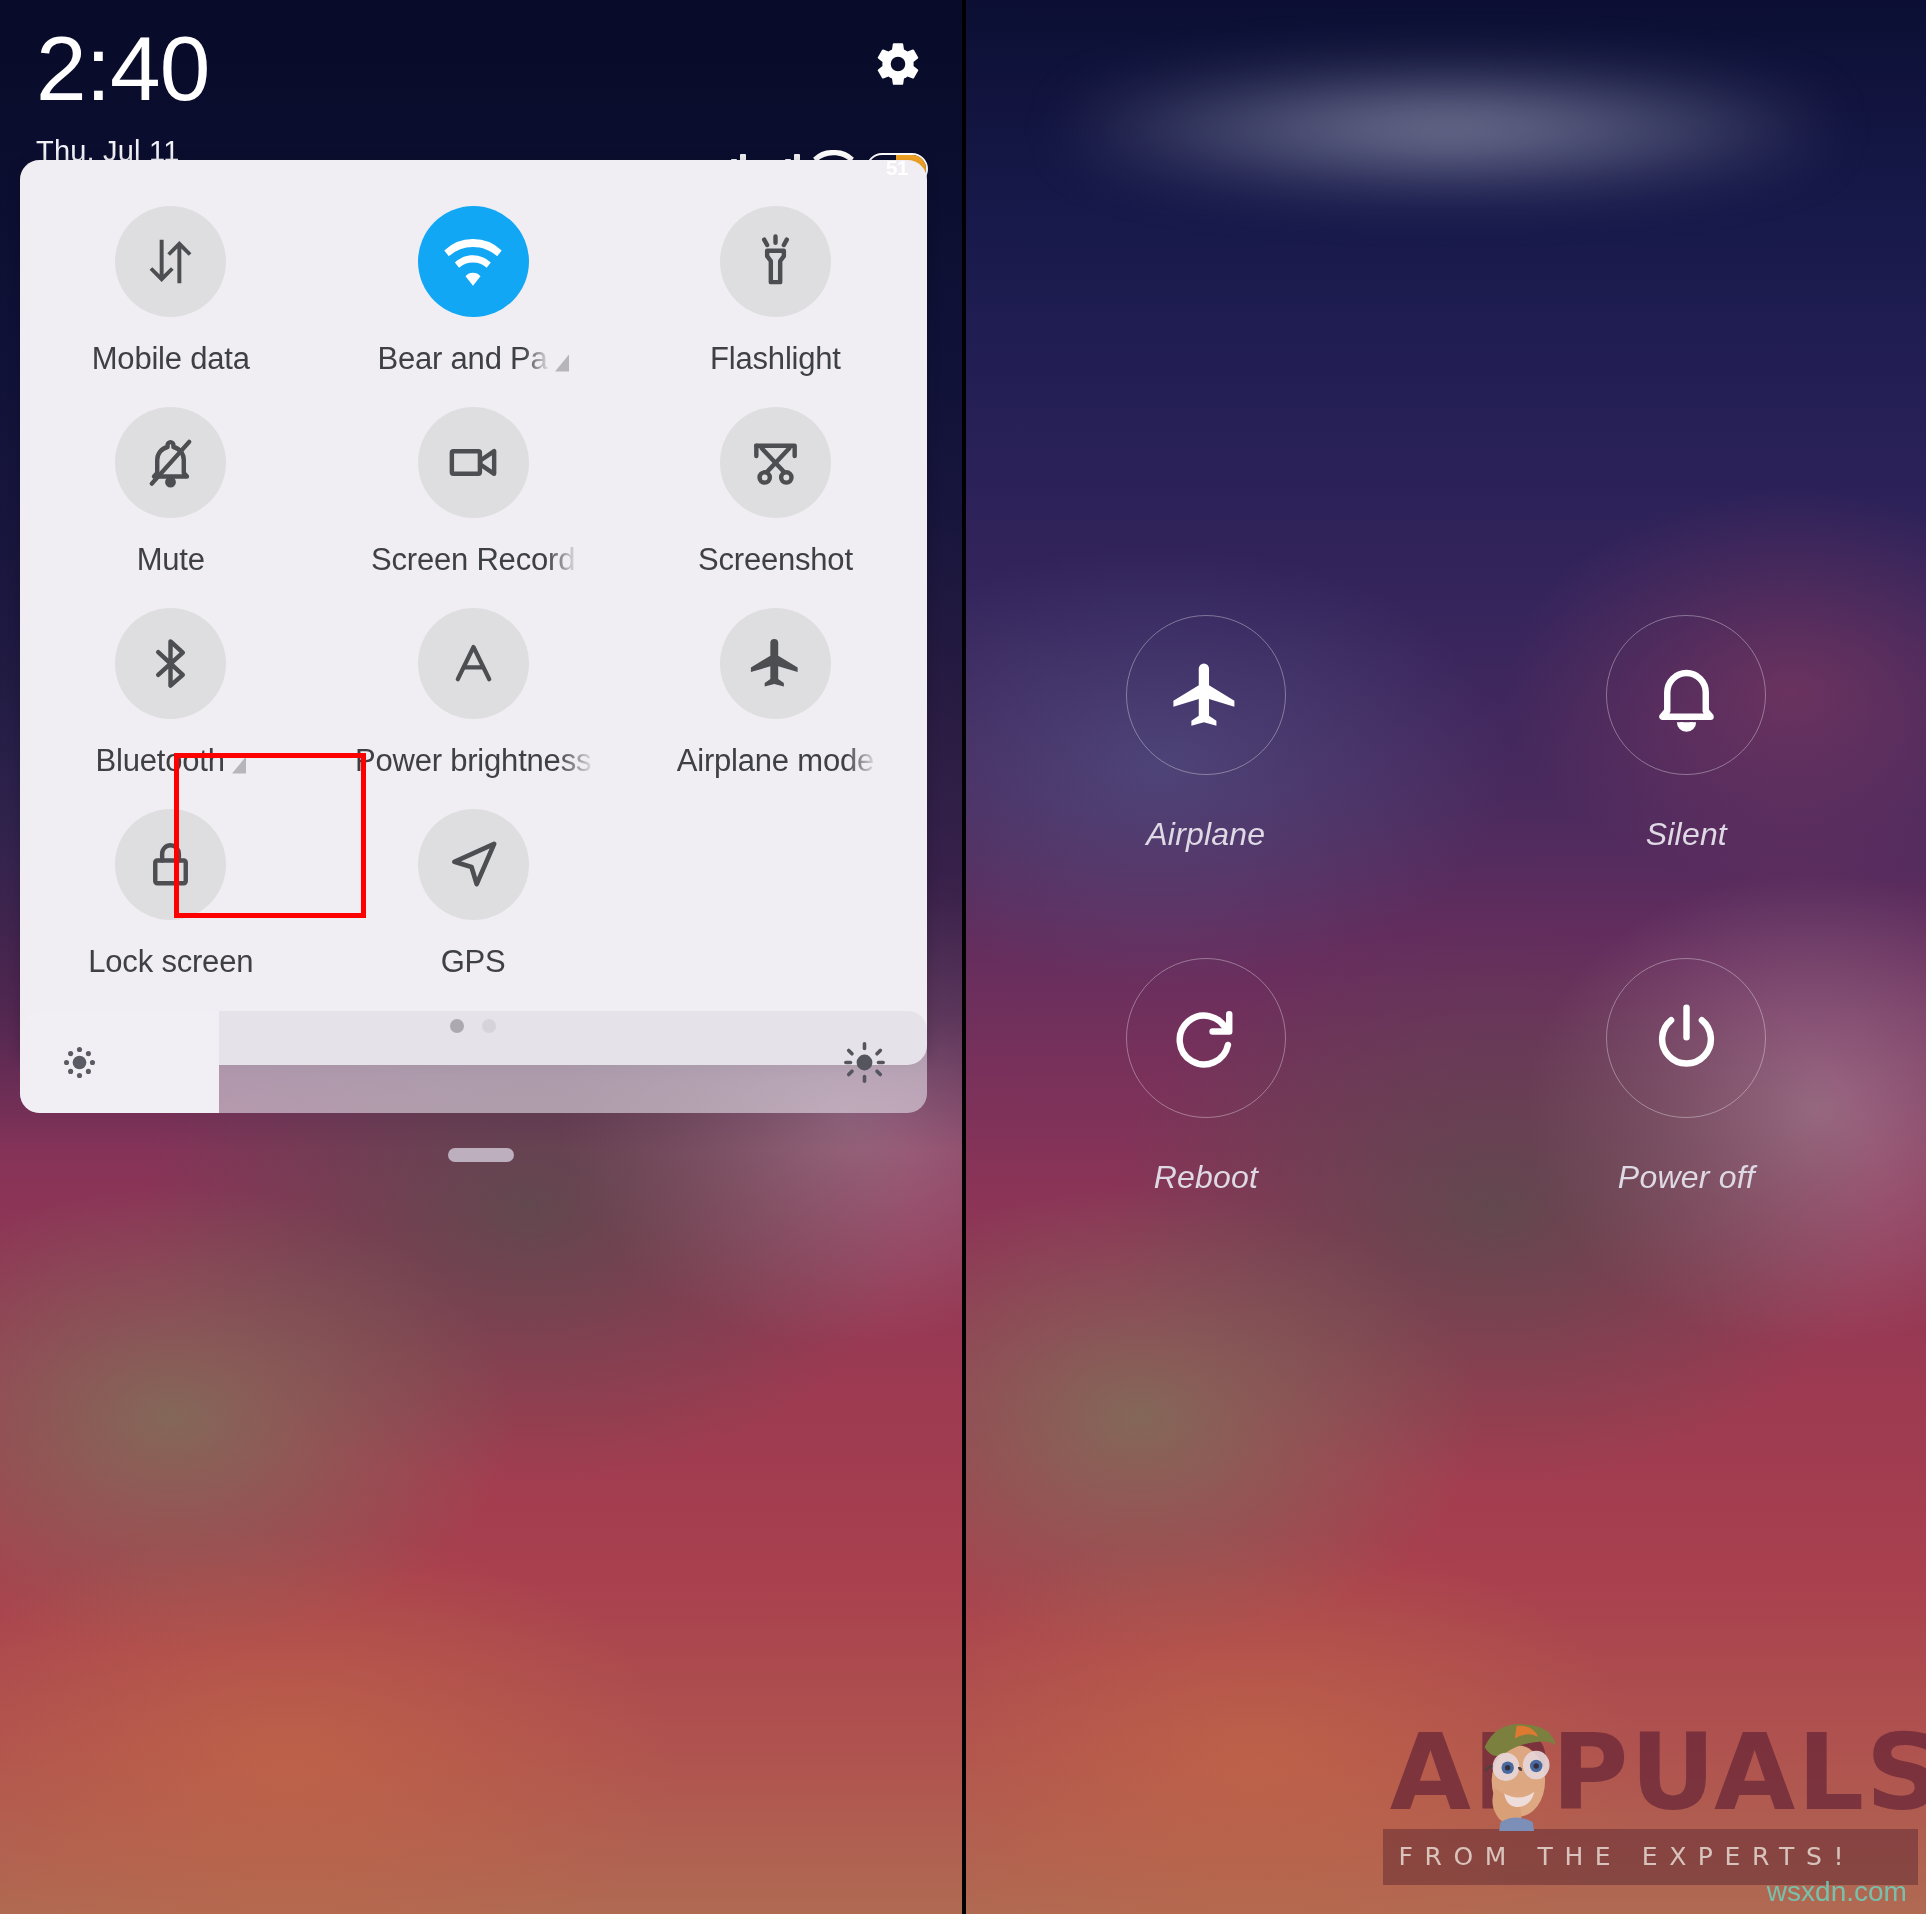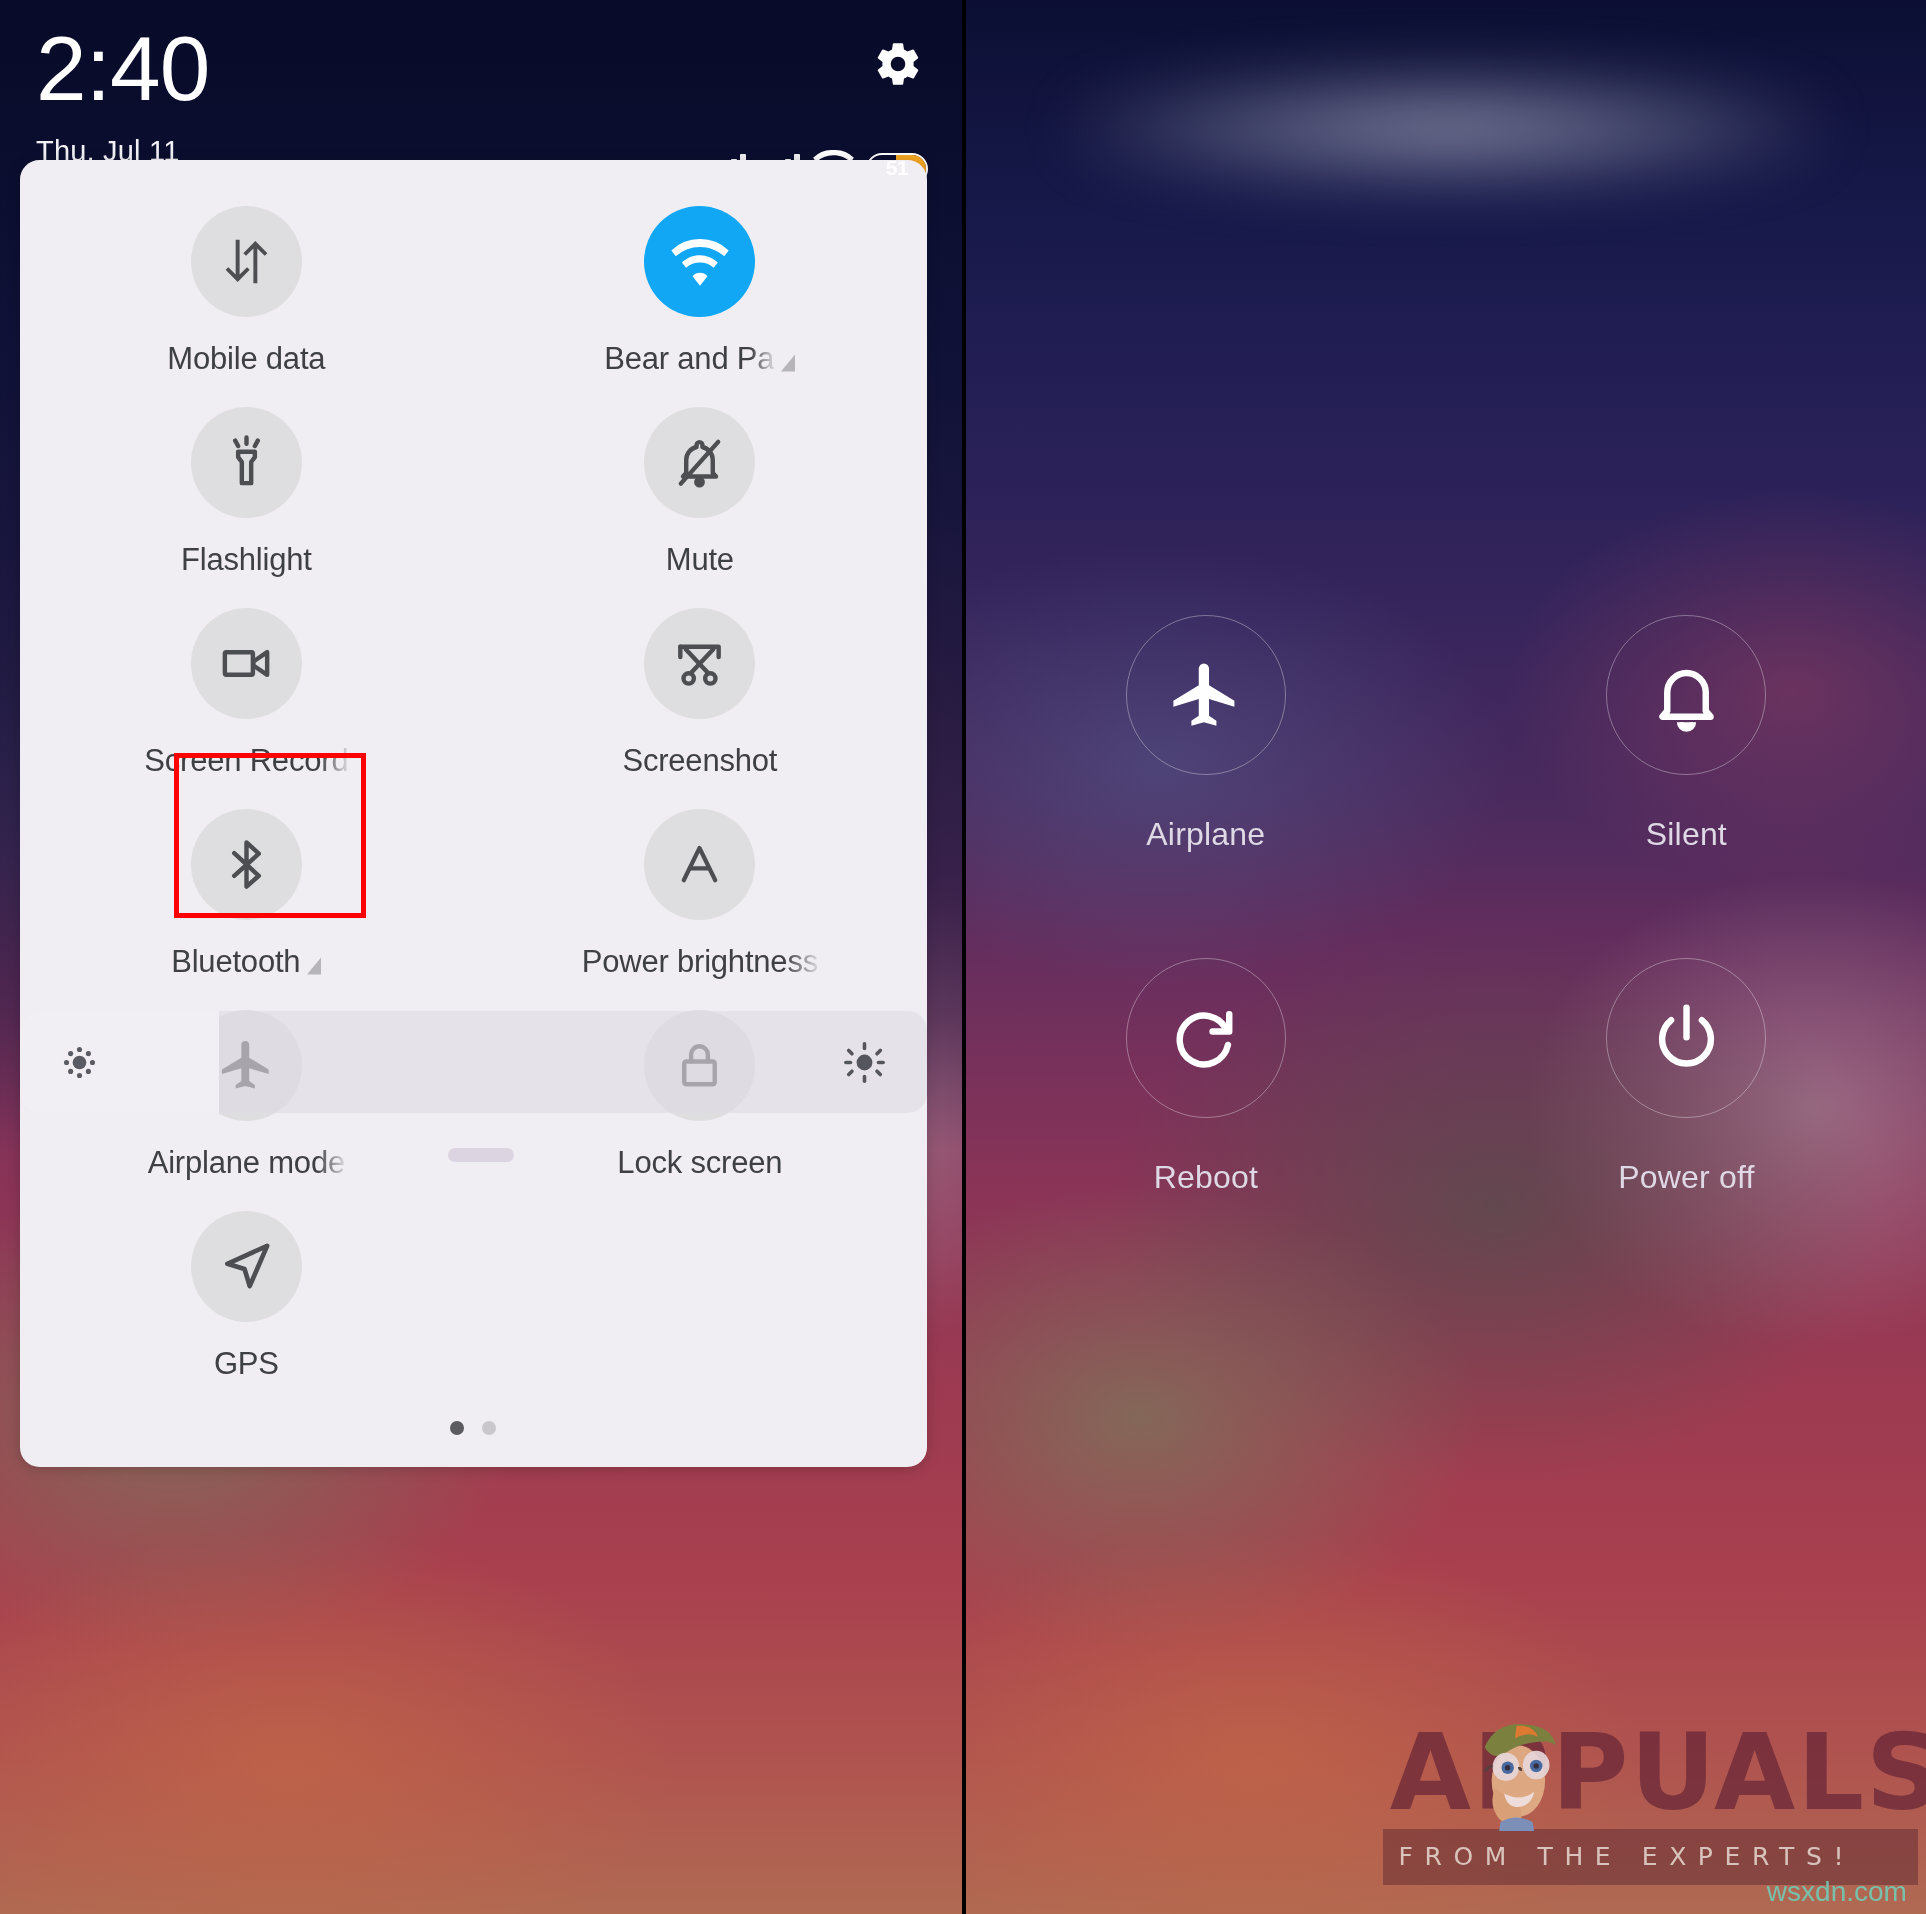--- a/index.html
+++ b/index.html
@@ -91,21 +91,21 @@
   .batt .num{position:relative;z-index:2;color:#fff;font-size:20.5px;font-weight:700;
     letter-spacing:-0.4px;line-height:1;padding-bottom:0.9px;}
 
   
   .qs-card{
     position:absolute;left:19.6px;top:160px;width:907px;
     background:#f0eef2;border-radius:19.6px;
     padding:46px 0 0 0;
     box-shadow:0 1.8px 12.5px rgba(0,0,0,.18);
   }
-  .qs-grid{display:grid;grid-template-columns:repeat(2,1fr);row-gap:0;}
+  .qs-grid{display:grid;grid-template-columns:repeat(3,1fr);row-gap:0;}
   .qs-tile{
     display:flex;flex-direction:column;align-items:center;
     padding:0 0 30px 0;position:relative;cursor:pointer;
   }
   .qs-circle{
     width:111px;height:111px;border-radius:50%;
     background:#dedde0;display:flex;align-items:center;justify-content:center;
     margin-bottom:24px;
   }
   .qs-circle.on{background:#11a7f5;}
@@ -156,21 +156,21 @@
     position:absolute;left:0;top:615px;width:100%;
     display:grid;grid-template-columns:1fr 1fr;row-gap:105px;
   }
   .power-item{display:flex;flex-direction:column;align-items:center;cursor:pointer;}
   .power-circle{
     width:160px;height:160px;border-radius:50%;
     border:1.8px solid rgba(255,255,255,.34);
     display:flex;align-items:center;justify-content:center;
     margin-bottom:41px;
   }
-  .power-label{font-size:32px;color:#ded9e4;letter-spacing:0.2px;}
+  .power-label{font-size:32px;color:#ded9e4;letter-spacing:0.2px;font-style:italic;}
 
   
   .wm{position:absolute;right:9px;bottom:30px;width:535px;opacity:.80;pointer-events:none;}
   .wm-top{display:flex;align-items:center;height:105px;position:relative;padding-left:7.1px;}
   .wm-word{
     font-size:105px;font-weight:700;letter-spacing:1.8px;line-height:1;
     color:rgba(104,38,54,.92);font-family:"DejaVu Sans", sans-serif;
   }
   .wm-face{
     position:absolute;left:82px;bottom:-5.3px;width:105px;height:114px;z-index:3;

